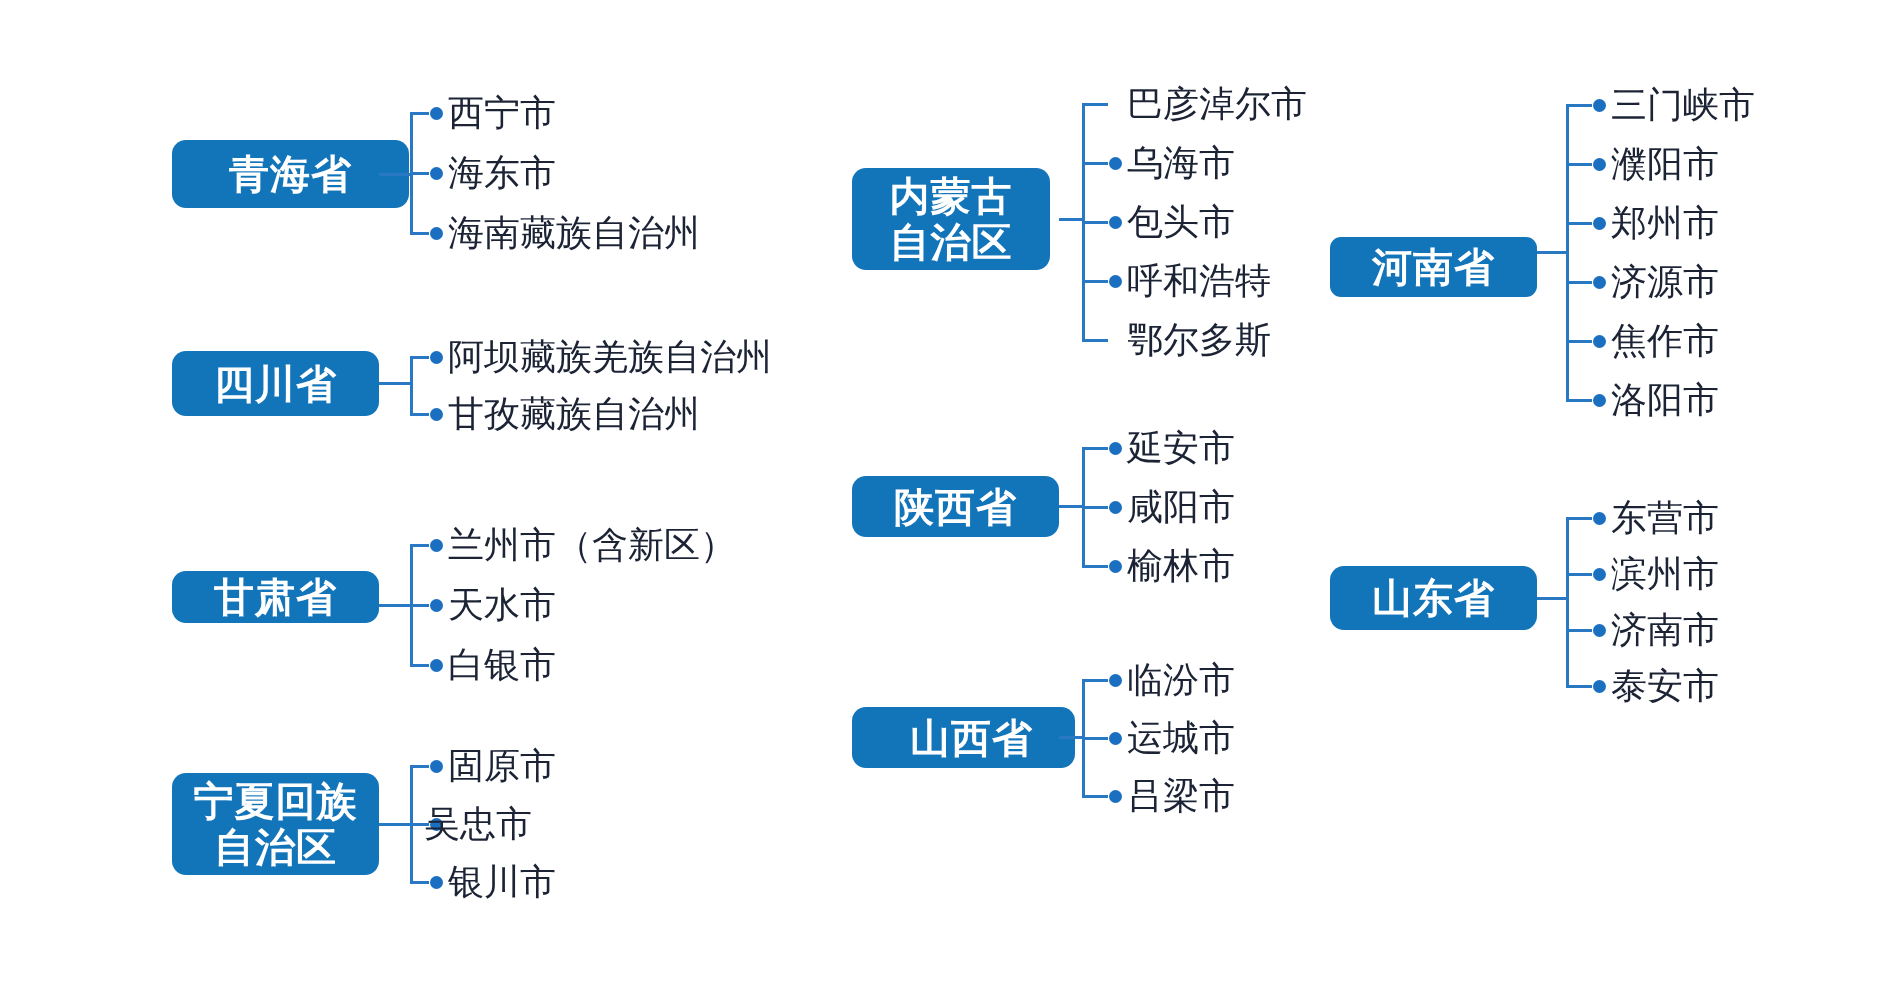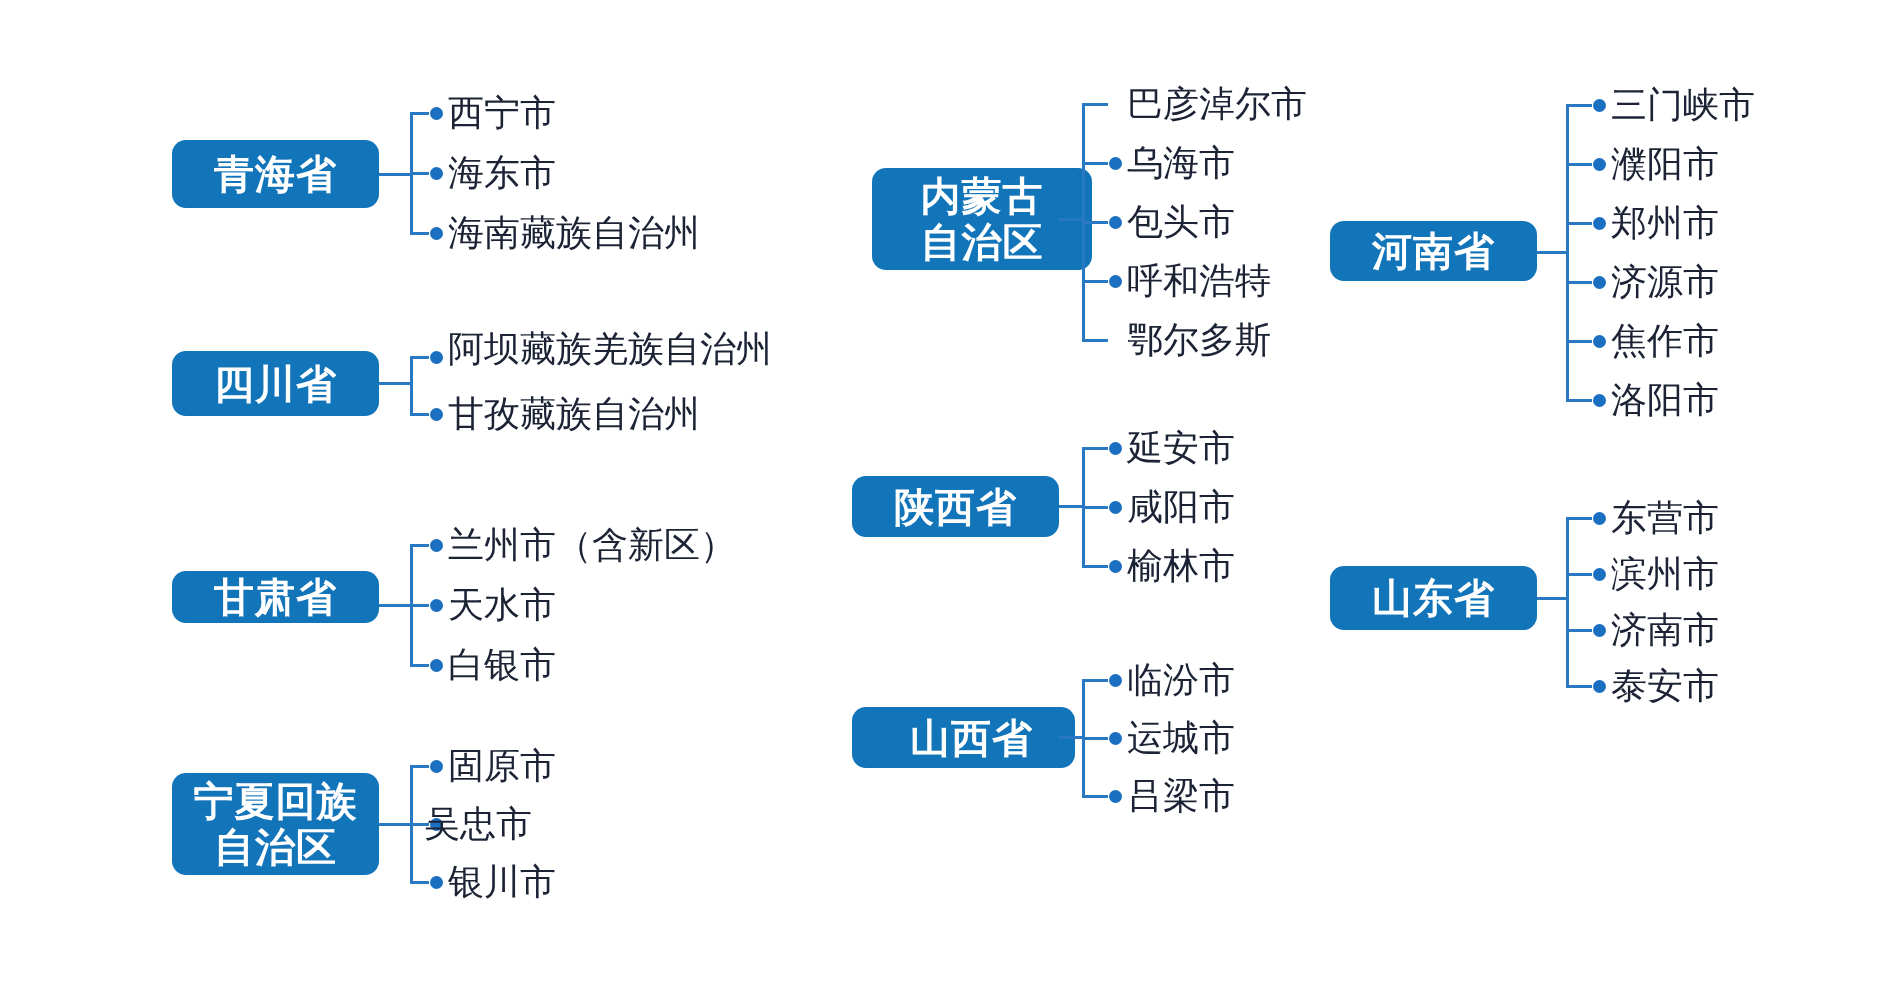--- a/index.html
+++ b/index.html
@@ -51,21 +51,21 @@
     height:13px;
     border-radius:50%;
     background:var(--dot,#1b6fc0);
   }
 </style>
 </head>
 <body>
 
 <div class="stage" id="stage">
     <div class="group">
-      <div class="pbox" style="left: 172px; top: 140px; width: 207px; height: 68px;">
+      <div class="pbox" style="left: 172px; top: 140px; width: 237px; height: 68px;">
         <div class="plabel">青海省</div>
       </div>
       <div class="hline" style="left: 379px; top: 172.5px; width: 34px; height: 3px;"></div>
       <div class="vline" style="left: 410px; top: 111.5px; width: 3px; height: 123px;"></div>
       <div class="city-item">
         <div class="hline" style="left: 410px; top: 111.5px; width: 18.5px; height: 3px;"></div>
         <div class="dot" style="left: 429.5px; top: 106.5px;"></div>
         <div class="city-label" style="left: 448px; top: 93px;">西宁市</div>
       </div>
       <div class="city-item">
@@ -81,21 +81,21 @@
     </div>
     <div class="group">
       <div class="pbox" style="left: 172px; top: 351px; width: 207px; height: 65px;">
         <div class="plabel">四川省</div>
       </div>
       <div class="hline" style="left: 379px; top: 382px; width: 34px; height: 3px;"></div>
       <div class="vline" style="left: 410px; top: 355.5px; width: 3px; height: 60px;"></div>
       <div class="city-item">
         <div class="hline" style="left: 410px; top: 355.5px; width: 18.5px; height: 3px;"></div>
         <div class="dot" style="left: 429.5px; top: 350.5px;"></div>
-        <div class="city-label" style="left: 448px; top: 329px;">阿坝藏族羌族自治州</div>
+        <div class="city-label" style="left: 448px; top: 337px;">阿坝藏族羌族自治州</div>
       </div>
       <div class="city-item">
         <div class="hline" style="left: 410px; top: 412.5px; width: 18.5px; height: 3px;"></div>
         <div class="dot" style="left: 429.5px; top: 407.5px;"></div>
         <div class="city-label" style="left: 448px; top: 394px;">甘孜藏族自治州</div>
       </div>
     </div>
     <div class="group">
       <div class="pbox" style="left: 172px; top: 571px; width: 207px; height: 52px;">
         <div class="plabel">甘肃省</div>
@@ -135,21 +135,21 @@
         <div class="dot" style="left: 429.5px; top: 817.5px;"></div>
         <div class="city-label" style="left: 424px; top: 804px;">吴忠市</div>
       </div>
       <div class="city-item">
         <div class="hline" style="left: 410px; top: 880.5px; width: 18.5px; height: 3px;"></div>
         <div class="dot" style="left: 429.5px; top: 875.5px;"></div>
         <div class="city-label" style="left: 448px; top: 862px;">银川市</div>
       </div>
     </div>
     <div class="group">
-      <div class="pbox" style="left: 872px; top: 168px; width: 220px; height: 102px;">
+      <div class="pbox" style="left: 852px; top: 168px; width: 198px; height: 102px;">
         <div class="plabel">内蒙古
 自治区</div>
       </div>
       <div class="hline" style="left: 1059px; top: 217.5px; width: 26px; height: 3px;"></div>
       <div class="vline" style="left: 1082px; top: 102.5px; width: 3px; height: 239px;"></div>
       <div class="city-item">
         <div class="hline" style="left: 1082px; top: 102.5px; width: 25.5px; height: 3px;"></div>
         <div class="city-label" style="left: 1127px; top: 84px;">巴彦淖尔市</div>
       </div>
       <div class="city-item">
@@ -210,21 +210,21 @@
         <div class="dot" style="left: 1108.5px; top: 731.5px;"></div>
         <div class="city-label" style="left: 1127px; top: 718px;">运城市</div>
       </div>
       <div class="city-item">
         <div class="hline" style="left: 1082px; top: 794.5px; width: 25.5px; height: 3px;"></div>
         <div class="dot" style="left: 1108.5px; top: 789.5px;"></div>
         <div class="city-label" style="left: 1127px; top: 776px;">吕梁市</div>
       </div>
     </div>
     <div class="group">
-      <div class="pbox" style="left: 1330px; top: 221px; width: 207px; height: 60px;">
+      <div class="pbox" style="left: 1330px; top: 237px; width: 207px; height: 60px; border-radius: 11px;">
         <div class="plabel">河南省</div>
       </div>
       <div class="hline" style="left: 1537px; top: 250.5px; width: 32px; height: 3px;"></div>
       <div class="vline" style="left: 1566px; top: 103.5px; width: 3px; height: 298px;"></div>
       <div class="city-item">
         <div class="hline" style="left: 1566px; top: 103.5px; width: 25.5px; height: 3px;"></div>
         <div class="dot" style="left: 1592.5px; top: 98.5px;"></div>
         <div class="city-label" style="left: 1611px; top: 85px;">三门峡市</div>
       </div>
       <div class="city-item">

